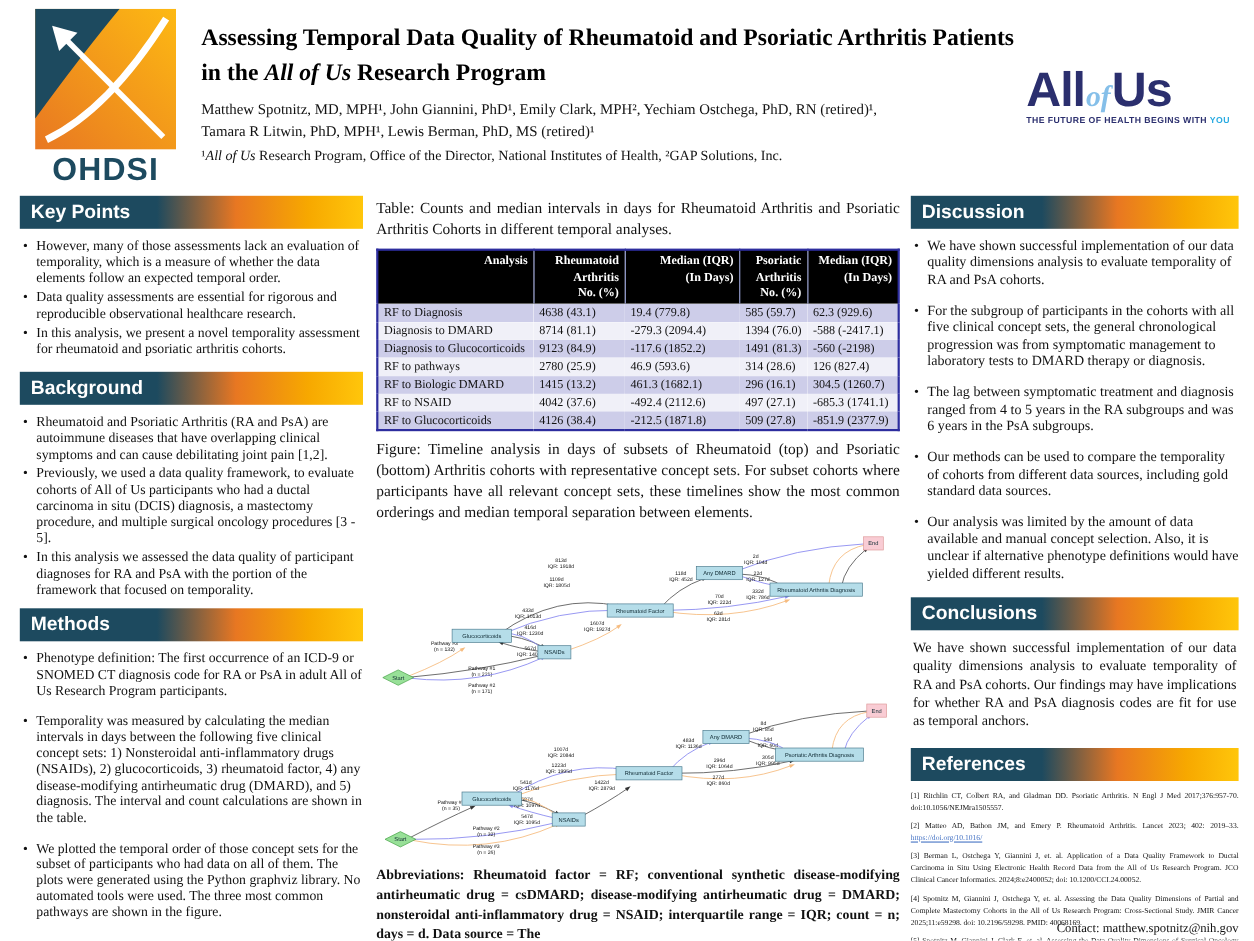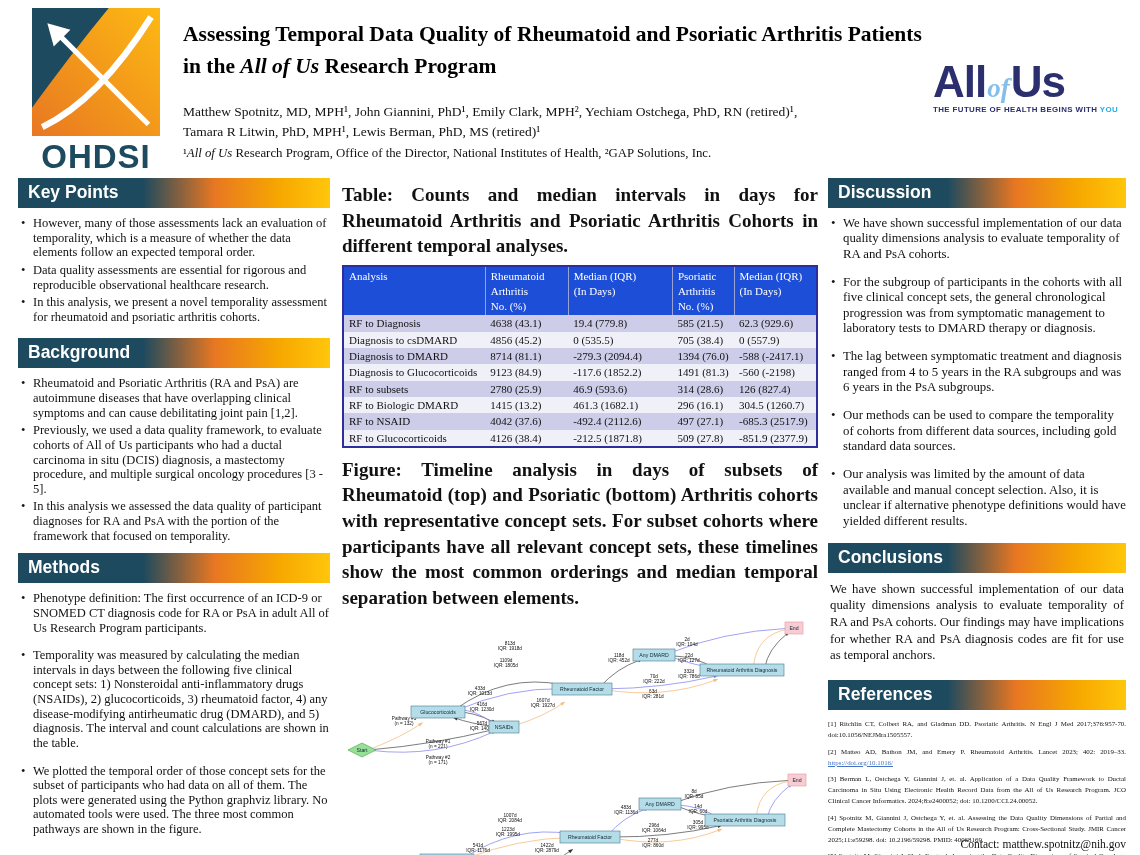--- a/index.html
+++ b/index.html
@@ -3,21 +3,21 @@
 <meta charset="utf-8">
 <style>
   html,body{margin:0;padding:0;}
   body{width:1140px;height:855px;position:relative;background:#ffffff;overflow:hidden;
        font-family:"Liberation Serif",serif;color:#111;}
   
   #ohdsi-logo{position:absolute;left:26px;top:8px;width:140px;text-align:center;}
   #title-block{position:absolute;left:183px;top:18px;width:742px;}
   #poster-title{margin:0;font-size:21.5px;font-weight:bold;line-height:1.5;color:#000;}
   #poster-title .it{font-style:italic;}
-  .authors{font-size:13.5px;margin-top:19px;line-height:1.55;}
+  .authors{font-size:13.5px;margin-top:7px;line-height:1.55;}
   .affil{font-size:12.8px;margin-top:3px;}
   .affil .it{font-style:italic;}
   #aou-logo{position:absolute;left:933px;top:60px;width:186px;font-family:"Liberation Sans",sans-serif;}
   .aou-main{font-weight:bold;color:#2b2f6e;font-size:44px;line-height:1;letter-spacing:-1px;}
   .aou-main .of{font-family:"Liberation Serif",serif;font-style:italic;font-weight:bold;
                 color:#85bfe9;font-size:27px;letter-spacing:0;padding:0 1px;}
   .aou-tag{font-size:7.9px;font-weight:bold;color:#2b2f6e;letter-spacing:.4px;margin-top:1px;}
   .aou-tag .you{color:#29abe2;}
   
   .col{position:absolute;top:178px;}
@@ -26,24 +26,24 @@
   #col-right{left:828px;width:298px;}
   .sec-header{background:linear-gradient(90deg,#1d4a5f 0%,#1d4a5f 40%,#e87722 63%,#f7a800 84%,#ffc60b 100%);
       color:#fff;font-family:"Liberation Sans",sans-serif;font-weight:bold;font-size:17.5px;
       padding:3px 10px 5px;line-height:22px;margin-bottom:8px;}
   ul.bullets{margin:6px 0 14px;padding-left:15px;list-style:none;}
   ul.bullets li{position:relative;margin-bottom:3px;font-size:12.5px;line-height:1.17;}
   ul.bullets li::before{content:"\2022";position:absolute;left:-12px;}
   ul.bullets.gap li{margin-bottom:13px;}
   #col-right ul.bullets li{font-size:12.8px;line-height:1.2;}
   
-  .tbl-caption,.figure-caption{font-weight:bold;text-align:justify;font-size:19px;line-height:1.35;margin:4px 0 6px;}
+  .tbl-caption,.figure-caption{font-weight:normal;text-align:justify;font-size:14px;line-height:1.35;margin:4px 0 6px;}
   table{width:100%;border-collapse:collapse;border:2px solid #2d2d9e;font-size:11px;table-layout:fixed;}
-  th{background:#1d4ed8;color:#fff;text-align:left;padding:2px 5px;white-space:pre-line;
-     border-right:1px solid #9aa2d6;font-weight:normal;vertical-align:top;line-height:1.35;}
+  th{background:#000000;color:#fff;text-align:right;padding:2px 5px;white-space:pre-line;
+     border-right:1px solid #9aa2d6;font-weight:bold;vertical-align:top;line-height:1.35;}
   td{padding:1px 5px;line-height:1.3;overflow:hidden;}
   tbody tr:nth-child(odd) td{background:#cdcde9;}
   tbody tr:nth-child(even) td{background:#f0f0f8;}
   col.c0{width:30%;}col.c1{width:17.5%;}col.c2{width:22%;}col.c3{width:13%;}col.c4{width:17.5%;}
   .diagram{display:block;width:470px;height:150px;}
   .abbrev{font-weight:bold;text-align:justify;font-size:12.6px;line-height:1.42;margin-top:4px;}
   
   .conclusion-text{font-size:12.8px;line-height:1.3;text-align:justify;margin:8px 2px 16px;}
   .refs p{font-size:6.9px;line-height:1.6;text-align:justify;margin:0 0 5.5px;}
   .link{color:#4472c4;text-decoration:underline;}
@@ -59,21 +59,21 @@
         <stop offset="0" stop-color="#e87722"></stop>
           <stop offset="1" stop-color="#fdb913"></stop>
       </linearGradient>
     </defs>
     <rect x="0" y="0" width="100" height="100" fill="url(#og)"></rect>
     <path d="M0,0 L60,0 Q32,34 0,78 Z" fill="#1d4a5f"></path>
     <path d="M8,93 Q52,72 93,7" stroke="#ffffff" stroke-width="5" fill="none"></path>
     <line x1="91" y1="91" x2="22" y2="22" stroke="#ffffff" stroke-width="4"></line>
     <polygon points="12,12 30,17 17,30" fill="#ffffff"></polygon>
   </svg>
-  <div style="font-family:'Liberation Sans',sans-serif;font-weight:bold;font-size:33px;color:#1d4a5f;letter-spacing:1px;margin-top:-2px;">OHDSI</div>
+  <div style="font-family:'Liberation Sans',sans-serif;font-weight:bold;font-size:29px;color:#1d4a5f;letter-spacing:1px;margin-top:-2px;">OHDSI</div>
 </div>
 
 <div id="title-block">
   <h1 id="poster-title"><span>Assessing Temporal Data Quality of Rheumatoid and Psoriatic Arthritis Patients in the </span><span class="it">All of Us</span><span> Research Program</span></h1>
   <div class="authors">
     <div>Matthew Spotnitz, MD, MPH¹, John Giannini, PhD¹, Emily Clark, MPH², Yechiam Ostchega, PhD, RN (retired)¹,</div>
     <div>Tamara R Litwin, PhD, MPH¹, Lewis Berman, PhD, MS (retired)¹</div>
   </div>
   <div class="affil"><span>¹</span><span class="it">All of Us</span><span> Research Program, Office of the Director, National Institutes of Health, ²GAP Solutions, Inc.</span></div>
 </div>
@@ -130,64 +130,57 @@
 No. (%)</th>
           <th>Median (IQR)
 (In Days)</th>
         </tr>
       </thead>
     <tbody id="tbl-body">
         <tr>
           <td>RF to Diagnosis</td>
           <td>4638 (43.1)</td>
           <td>19.4 (779.8)</td>
-          <td>585 (21.5)</td>
+          <td>585 (59.7)</td>
           <td>62.3 (929.6)</td>
-        </tr>
-        <tr>
-          <td>Diagnosis to csDMARD</td>
-          <td>4856 (45.2)</td>
-          <td>0 (535.5)</td>
-          <td>705 (38.4)</td>
-          <td>0 (557.9)</td>
         </tr>
         <tr>
           <td>Diagnosis to DMARD</td>
           <td>8714 (81.1)</td>
           <td>-279.3 (2094.4)</td>
           <td>1394 (76.0)</td>
           <td>-588 (-2417.1)</td>
         </tr>
         <tr>
           <td>Diagnosis to Glucocorticoids</td>
           <td>9123 (84.9)</td>
           <td>-117.6 (1852.2)</td>
           <td>1491 (81.3)</td>
           <td>-560 (-2198)</td>
         </tr>
         <tr>
-          <td>RF to subsets</td>
+          <td>RF to pathways</td>
           <td>2780 (25.9)</td>
           <td>46.9 (593.6)</td>
           <td>314 (28.6)</td>
           <td>126 (827.4)</td>
         </tr>
         <tr>
           <td>RF to Biologic DMARD</td>
           <td>1415 (13.2)</td>
           <td>461.3 (1682.1)</td>
           <td>296 (16.1)</td>
           <td>304.5 (1260.7)</td>
         </tr>
         <tr>
           <td>RF to NSAID</td>
           <td>4042 (37.6)</td>
           <td>-492.4 (2112.6)</td>
           <td>497 (27.1)</td>
-          <td>-685.3 (2517.9)</td>
+          <td>-685.3 (1741.1)</td>
         </tr>
         <tr>
           <td>RF to Glucocorticoids</td>
           <td>4126 (38.4)</td>
           <td>-212.5 (1871.8)</td>
           <td>509 (27.8)</td>
           <td>-851.9 (2377.9)</td>
         </tr>
       </tbody>
   </table>

